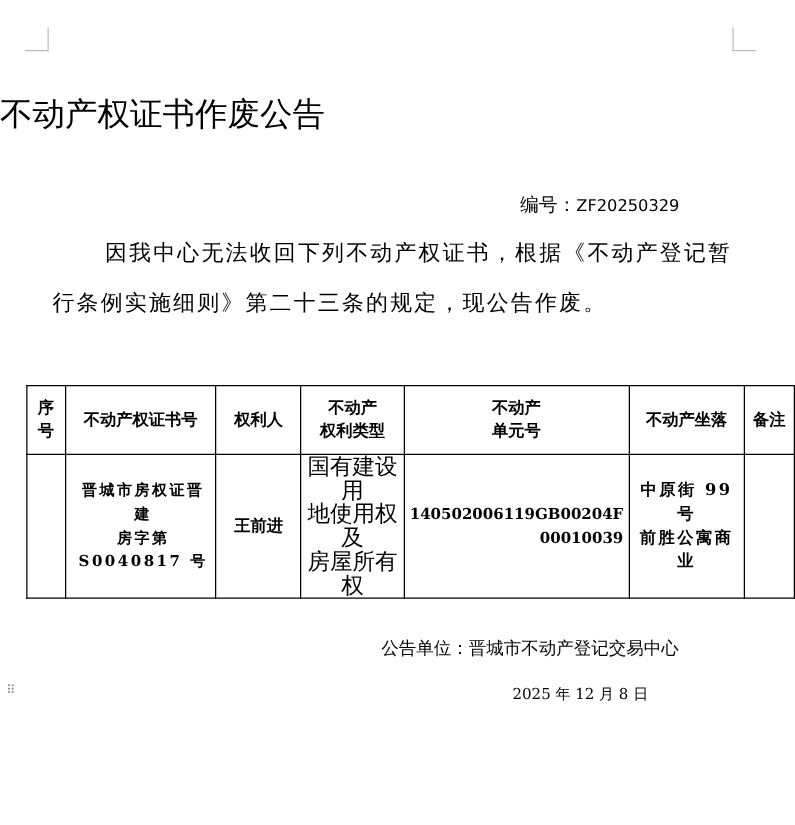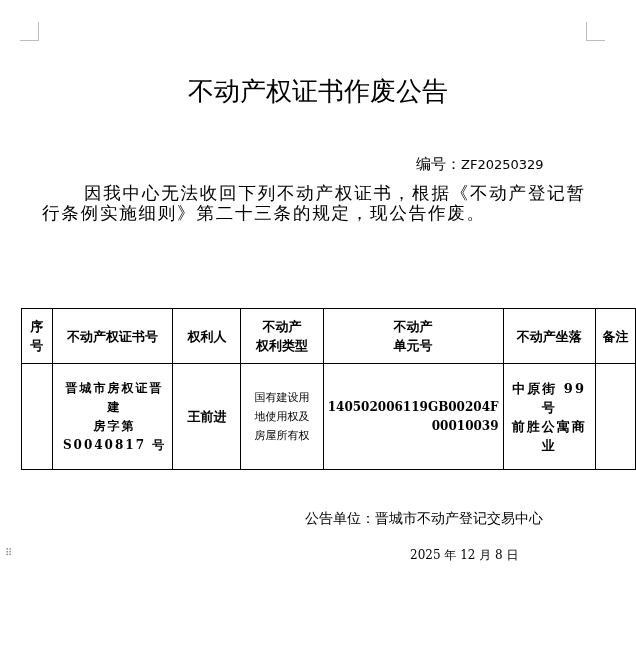--- a/index.html
+++ b/index.html
@@ -1,23 +1,23 @@
 <!DOCTYPE html>
 <html><head>
   <meta charset="utf-8">
   <style>
     html, body { margin: 0; padding: 0; background: #ffffff; }
     body { width: 636px; height: 660px; position: relative; overflow: hidden; font-family: "DejaVu Serif", "Liberation Serif", serif; color: #000; }
     .corner { position: absolute; width: 18px; height: 18px; border-color: #bdbdbd; border-style: solid; border-width: 0; }
     .corner.tl { left: 20px; top: 22px; border-right-width: 1px; border-bottom-width: 1px; }
     .corner.tr { left: 586px; top: 22px; border-left-width: 1px; border-bottom-width: 1px; }
-    .title { position: absolute; left: 0; width: 636px; top: 74px; text-align: center; font-size: 26px; letter-spacing: 0px; }
+    .title { position: absolute; left: 0; width: 636px; top: 74px; font-size: 26px; letter-spacing: 0px; }
     .doc-no { position: absolute; left: 416px; top: 155px; font-size: 15px; font-family: "DejaVu Sans", sans-serif; }
     .doc-no .num { font-size: 13px; }
-    .para { position: absolute; left: 42px; width: 560px; top: 183px; font-size: 17.5px; line-height: 20px; letter-spacing: 1.8px; font-family: "DejaVu Sans", sans-serif; }
+    .para { position: absolute; left: 42px; width: 560px; top: 183px; font-size: 17.5px; line-height: 40px; letter-spacing: 1.8px; font-family: "DejaVu Sans", sans-serif; }
     .para .indent { display: inline-block; width: 42px; }
     table.notice { position: absolute; left: 21px; top: 308px; border-collapse: collapse; font-size: 13px; font-weight: bold; }
     table.notice td, table.notice th { border: 1px solid #000; text-align: center; vertical-align: middle; padding: 0 4px; font-weight: bold; line-height: 19px; }
     table.notice tr.head { height: 55px; }
     table.notice tr.row { height: 106px; }
     .c1 { width: 22px; } .c2 { width: 113px; } .c3 { width: 61px; } .c4 { width: 76px; }
     .c5 { width: 144px; } .c6 { width: 86px; } .c7 { width: 32px; }
     .left { text-align: left; }
     .cert { font-size: 12px; letter-spacing: 2px; text-align: center; padding-left: 8px !important; }
     .issuer { position: absolute; left: 305px; top: 510px; font-size: 14px; font-family: Liberation Mono, monospace; }
@@ -46,21 +46,21 @@
     <th class="c3"><span>权利人</span></th>
     <th class="c4"><span>不动产</span><br><span>权利类型</span></th>
     <th class="c5"><span>不动产</span><br><span>单元号</span></th>
     <th class="c6"><span>不动产坐落</span></th>
     <th class="c7"><span>备注</span></th>
   </tr>
   <tr class="row">
     <td></td>
     <td class="cert"><span>晋城市房权证晋建</span><br><span>房字第 S0040817 号</span></td>
     <td class="left"><span>王前进</span></td>
-    <td style="font-weight:normal;font-size:11px;margin-left:36px;"><span>国有建设用</span><br><span>地使用权及</span><br><span>房屋所有权</span></td>
+    <td style="font-weight:normal;font-size:18px;margin-left:36px;"><span>国有建设用</span><br><span>地使用权及</span><br><span>房屋所有权</span></td>
     <td style="font-size:12px;text-align:right;"><span>140502006119GB00204F</span><br><span>00010039</span></td>
     <td style="letter-spacing:2px;"><span>中原街 99 号</span><br><span>前胜公寓商业</span></td>
     <td></td>
   </tr>
 </tbody>
   </table>
 
 <div class="issuer">
   <span>公告单位：</span><span>晋城市不动产登记交易中心</span>
 </div>

